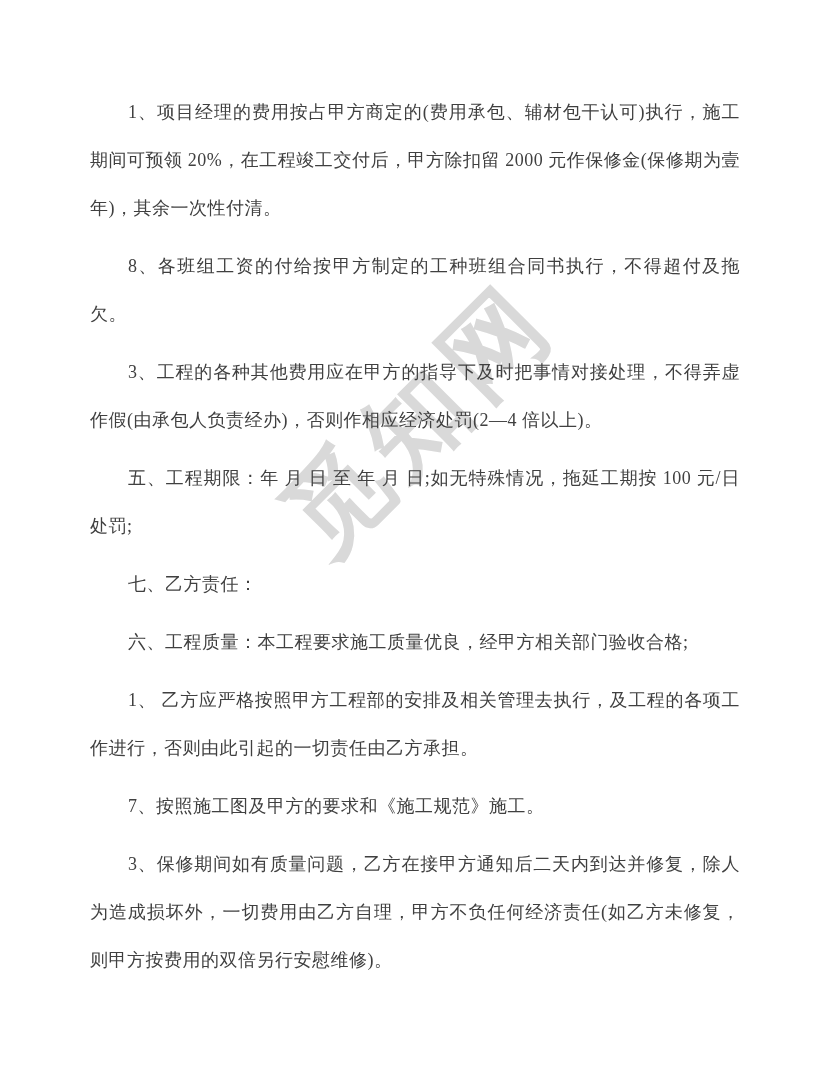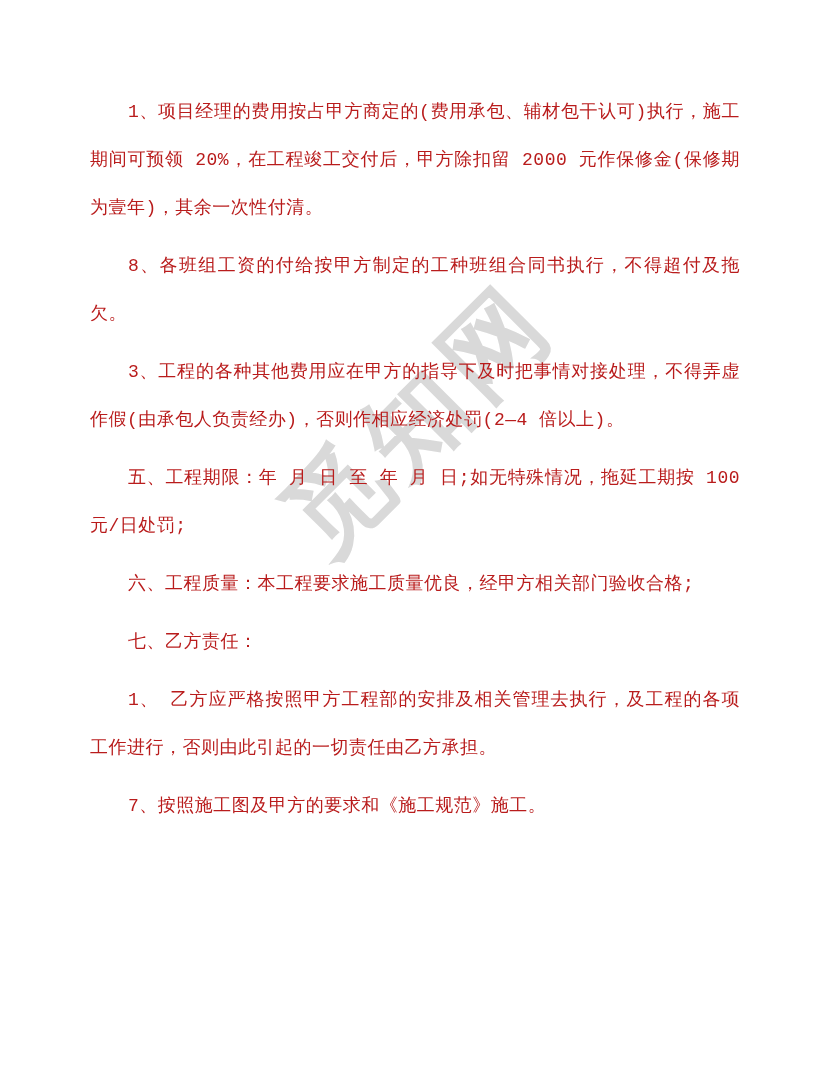--- a/index.html
+++ b/index.html
@@ -36,38 +36,38 @@
   }
   .content {
     position: relative;
     z-index: 1;
     padding: 88px 90px 0 90px;
   }
   .content p {
     margin: 0 0 10px 0;
     font-size: 18px;
     line-height: 48px;
-    color: #b91c1c;
+    color: #404040;
     text-align: justify;
     text-indent: 38px;
     letter-spacing: 0.5px;
-    font-family: Liberation Mono, monospace;
   }
 </style>
 </head>
 <body style="background: rgb(255, 255, 255);">
 
 <div class="page">
 
   <div class="watermark" style="color: rgb(217, 217, 217);">觅知网</div>
 
   <div class="content">
     <p>1、项目经理的费用按占甲方商定的(费用承包、辅材包干认可)执行，施工期间可预领 20%，在工程竣工交付后，甲方除扣留 2000 元作保修金(保修期为壹年)，其余一次性付清。</p>
     <p>8、各班组工资的付给按甲方制定的工种班组合同书执行，不得超付及拖欠。</p>
     <p>3、工程的各种其他费用应在甲方的指导下及时把事情对接处理，不得弄虚作假(由承包人负责经办)，否则作相应经济处罚(2—4 倍以上)。</p>
     <p>五、工程期限：年 月 日 至 年 月 日;如无特殊情况，拖延工期按 100 元/日处罚;</p>
+    <p>七、乙方责任：</p>
     <p>六、工程质量：本工程要求施工质量优良，经甲方相关部门验收合格;</p>
-    <p>七、乙方责任：</p>
     <p>1、 乙方应严格按照甲方工程部的安排及相关管理去执行，及工程的各项工作进行，否则由此引起的一切责任由乙方承担。</p>
     <p>7、按照施工图及甲方的要求和《施工规范》施工。</p>
+    <p>3、保修期间如有质量问题，乙方在接甲方通知后二天内到达并修复，除人为造成损坏外，一切费用由乙方自理，甲方不负任何经济责任(如乙方未修复，则甲方按费用的双倍另行安慰维修)。</p>
   </div>
 
 </div>
 
 </body></html>

